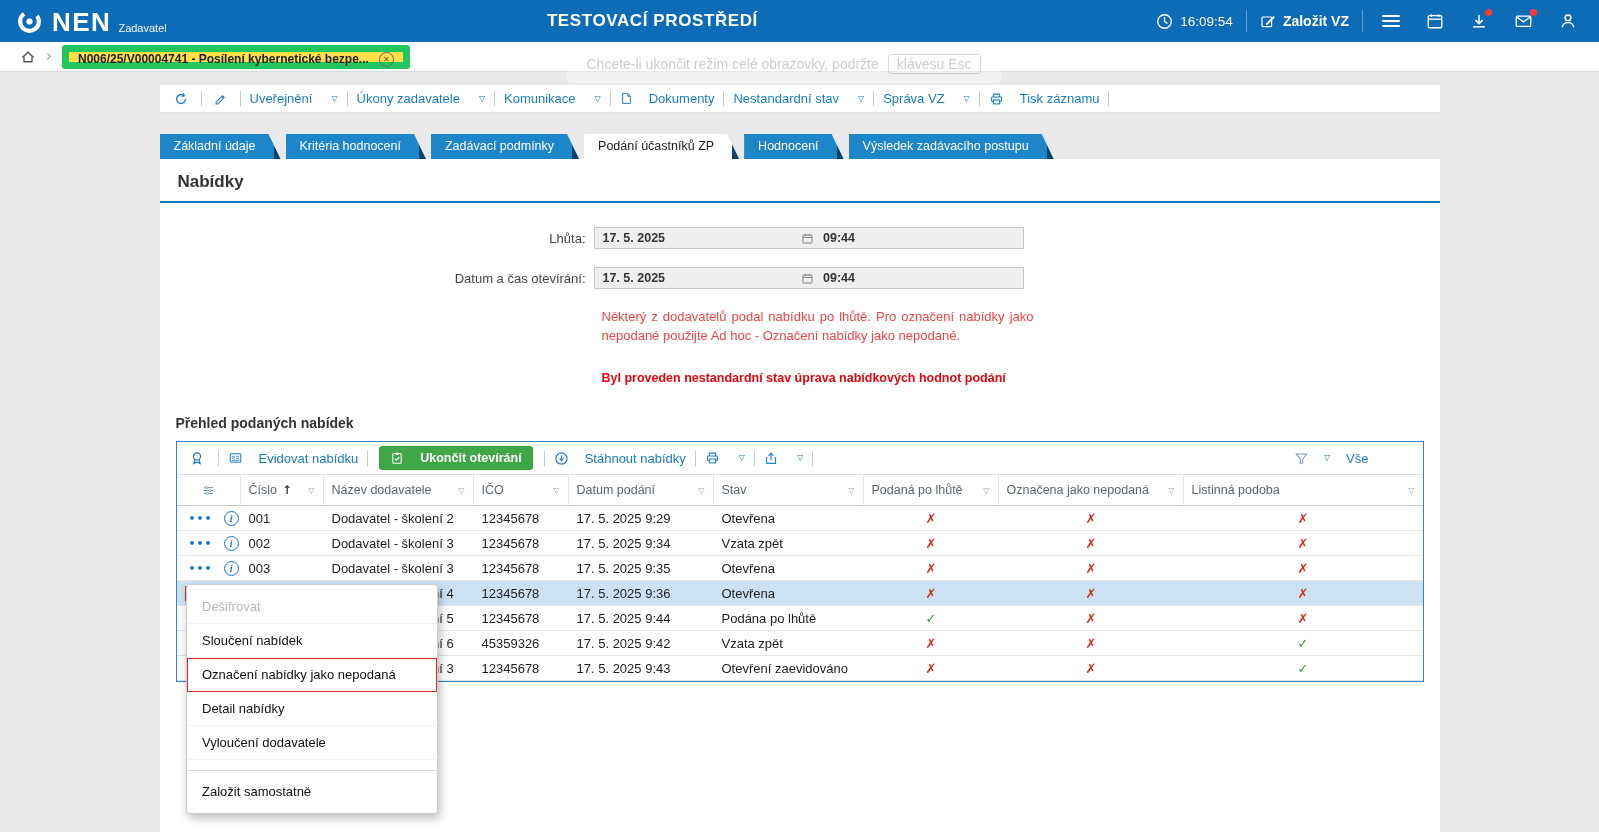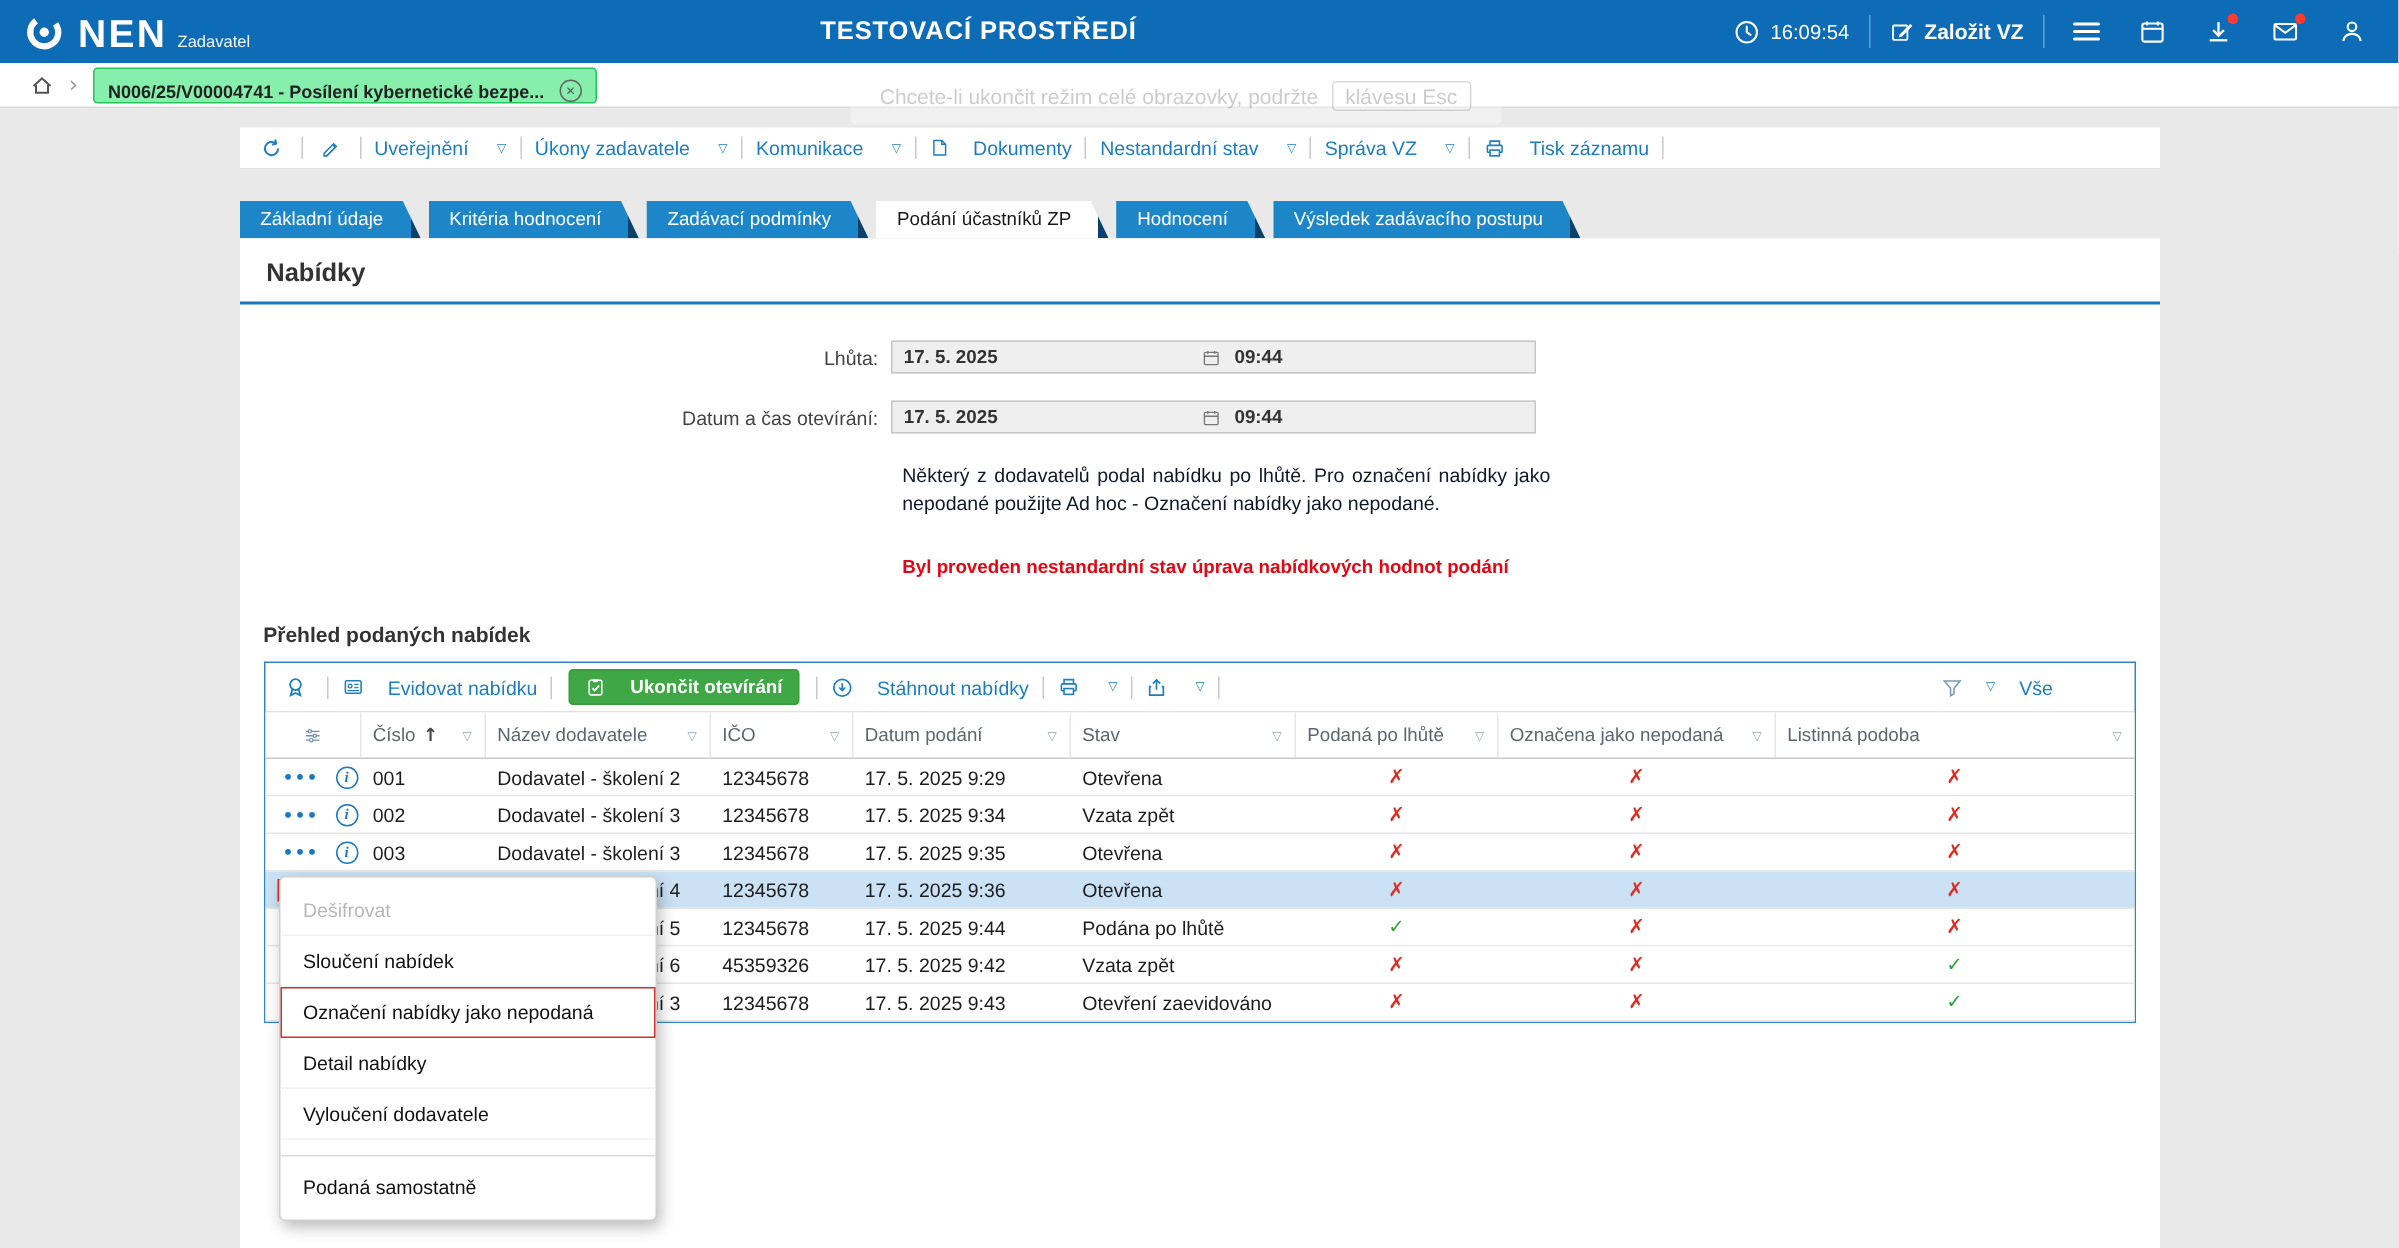--- a/index.html
+++ b/index.html
@@ -24,21 +24,21 @@
 .burger{display:flex;flex-direction:column;gap:3px;width:18px}
 .burger span{height:2px;background:#fff;border-radius:1px}
 
 
 .toast{position:absolute;top:45px;left:49%;transform:translateX(-50%);z-index:30;background:rgba(255,255,255,.72);color:#9a9a9a;padding:9px 20px;border-radius:4px;font-size:14px;display:flex;gap:9px;align-items:center;opacity:.5;pointer-events:none;white-space:nowrap}
 .toast .key{border:1px solid #b5b5b5;border-radius:3px;padding:1px 8px;background:rgba(255,255,255,.6)}
 
 
 .breadcrumb{height:30px;background:#fff;border-bottom:1px solid #d8d8d8;display:flex;align-items:center;padding:0 20px;gap:10px;position:relative;z-index:5}
 .bc-chev{color:#999;font-size:15px;margin-top:-2px}
-.bc-chip{display:flex;align-items:flex-end;gap:10px;border:1px solid #22c55e;border-radius:3px;background:#86efac;height:24px;padding:0 9px;font-size:12px;font-weight:700;color:#222;cursor:pointer}
+.bc-chip{display:flex;align-items:flex-start;gap:10px;border:7px solid #22c55e;border-radius:3px;background:#fde047;height:24px;padding:0 9px;font-size:12px;font-weight:700;color:#222;cursor:pointer}
 .bc-close{width:15px;height:15px;border:1px solid #666;border-radius:50%;display:flex;align-items:center;justify-content:center;font-size:8px;color:#555;font-weight:700;flex:none;cursor:pointer}
 
 
 .card{width:1280px;margin:0 auto;position:relative}
 .record-toolbar{margin-top:13px;background:#fff;height:28px;display:flex;align-items:center;padding:0 10px;font-size:13px;border-bottom:1px solid #e3e3e3}
 .rt-ic{display:flex;align-items:center;margin:0 3px;cursor:pointer}
 .vsep{width:1px;height:15px;background:#c9c9c9;margin:0 9px;flex:none}
 .tb-link{display:inline-flex;align-items:center;gap:16px;color:#1a7ec1;cursor:pointer;white-space:nowrap}
 .caret{font-size:8px;line-height:1;margin-left:3px;color:#1a7ec1}
 
@@ -52,21 +52,21 @@
 
 .content{background:#fff;min-height:673px;position:relative}
 .content h2{font-size:17px;color:#333;padding:13px 18px 9px;border-bottom:2px solid #1a78be;font-weight:700}
 .frm{padding-top:24px}
 .frow{display:flex;align-items:center;margin-bottom:18px}
 .flabel{width:434px;text-align:right;padding-right:8px;font-size:13px;color:#444}
 .fbox{width:430px;height:22px;border:1px solid #c6c6c6;background:#efefef;display:flex;align-items:center;font-size:12.5px;font-weight:700;color:#333}
 .fdate{flex:1;padding:0 8px}
 .fcal{display:flex;align-items:center;flex:none}
 .ftime{flex:1;padding:0 9px}
-.note{margin:16px 0 0 442px;width:432px;font-size:13px;line-height:19px;color:#0f172a;text-align:justify}
+.note{margin:16px 0 0 442px;width:432px;font-size:13px;line-height:19px;color:#ef4444;text-align:justify}
 .warn{margin:26px 0 0 442px;color:#e30613;font-size:12.5px;font-weight:700}
 .grid-title{margin:30px 0 10px 16px;font-size:14px;font-weight:700;color:#333}
 
 
 .grid{margin:0 16px;border:1px solid #2f86c1;background:#fff}
 .gtb{height:33px;display:flex;align-items:center;padding:0 8px;border-bottom:1px solid #e0e0e0;font-size:13px}
 .gic{display:flex;align-items:center;margin:0 4px;cursor:pointer}
 .btn-green{display:inline-flex;align-items:center;gap:16px;background:#3fa745;color:#fff;font-size:12.5px;font-weight:700;border-radius:3px;padding:4px 10px;border:1px solid #379a3d;cursor:pointer;margin:0 2px;font-family:"Liberation Sans",sans-serif}
 .gtb-right{margin-left:auto;display:flex;align-items:center;gap:12px;padding-right:46px}
 .ghead{display:flex;height:31px;border-bottom:1px solid #c9c9c9;color:#5b6770;font-size:12.5px;background:#fff}
@@ -537,14 +537,14 @@
     </div>
   </div>
 </div>
 
 <div class="cmenu" id="context-menu">
     <div class="menu-item disabled">Dešifrovat</div>
     <div class="menu-item">Sloučení nabídek</div>
     <div class="menu-item highlighted">Označení nabídky jako nepodaná</div>
     <div class="menu-item">Detail nabídky</div>
     <div class="menu-item">Vyloučení dodavatele</div>
-    <div class="menu-item separated">Podaná samostatně</div>
+    <div class="menu-item separated">Založit samostatně</div>
   </div>
 
 </body></html>

